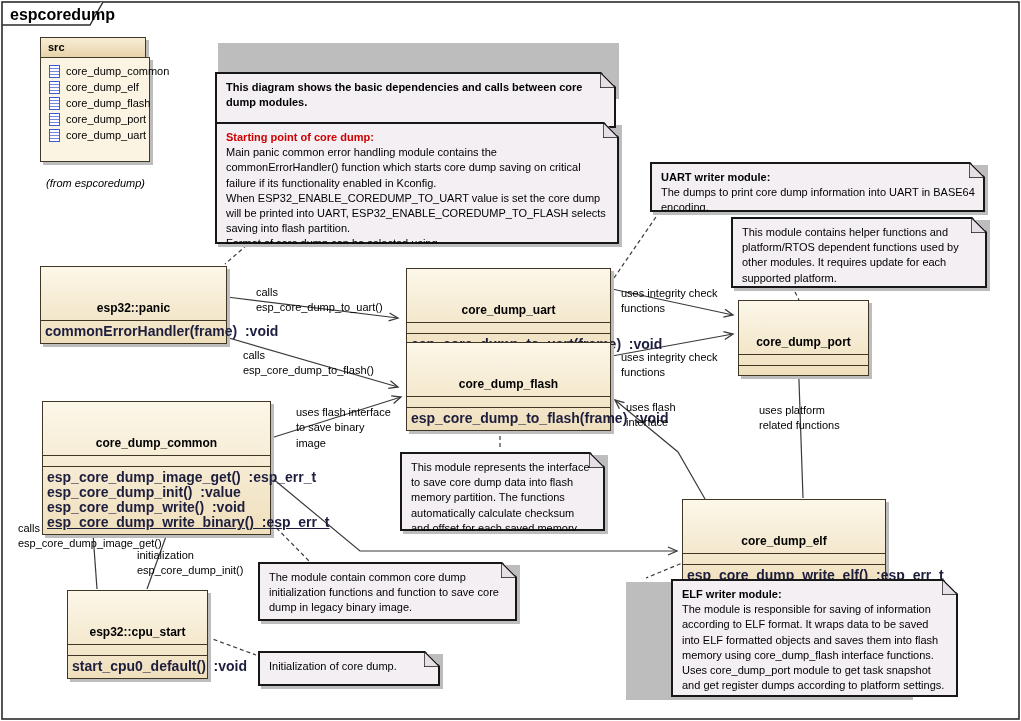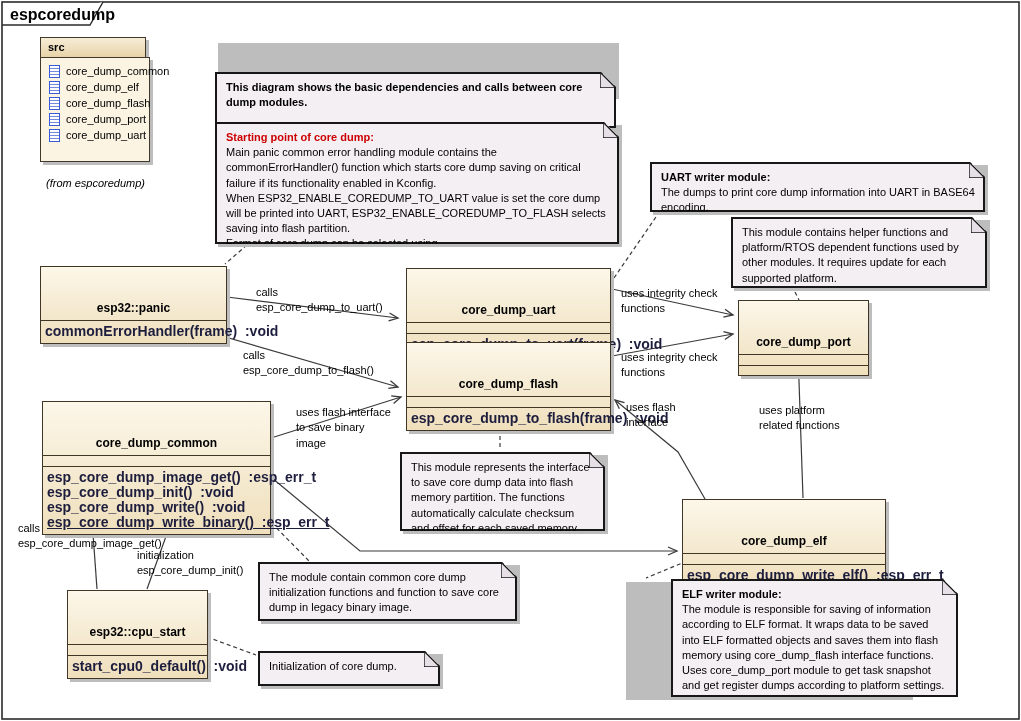--- a/index.html
+++ b/index.html
@@ -156,21 +156,21 @@
   <div class="name">core_dump_port</div>
   <div class="attrs"></div>
   <div class="ops empty"></div>
 </div>
 
 <div class="uml-class" style="left:42px;top:401px;width:229px;">
   <div class="name">core_dump_common</div>
   <div class="attrs"></div>
   <div class="ops">
     <div class="op">esp_core_dump_image_get()  :esp_err_t</div>
-    <div class="op">esp_core_dump_init()  :void</div>
+    <div class="op">esp_core_dump_init()  :value</div>
     <div class="op">esp_core_dump_write()  :void</div>
     <div class="op u">esp_core_dump_write_binary()  :esp_err_t</div>
   </div>
 </div>
 
 <div class="uml-class" style="left:682px;top:499px;width:204px;">
   <div class="name">core_dump_elf</div>
   <div class="attrs"></div>
   <div class="ops">
       <div class="op">esp_core_dump_write_elf()  :esp_err_t</div>

